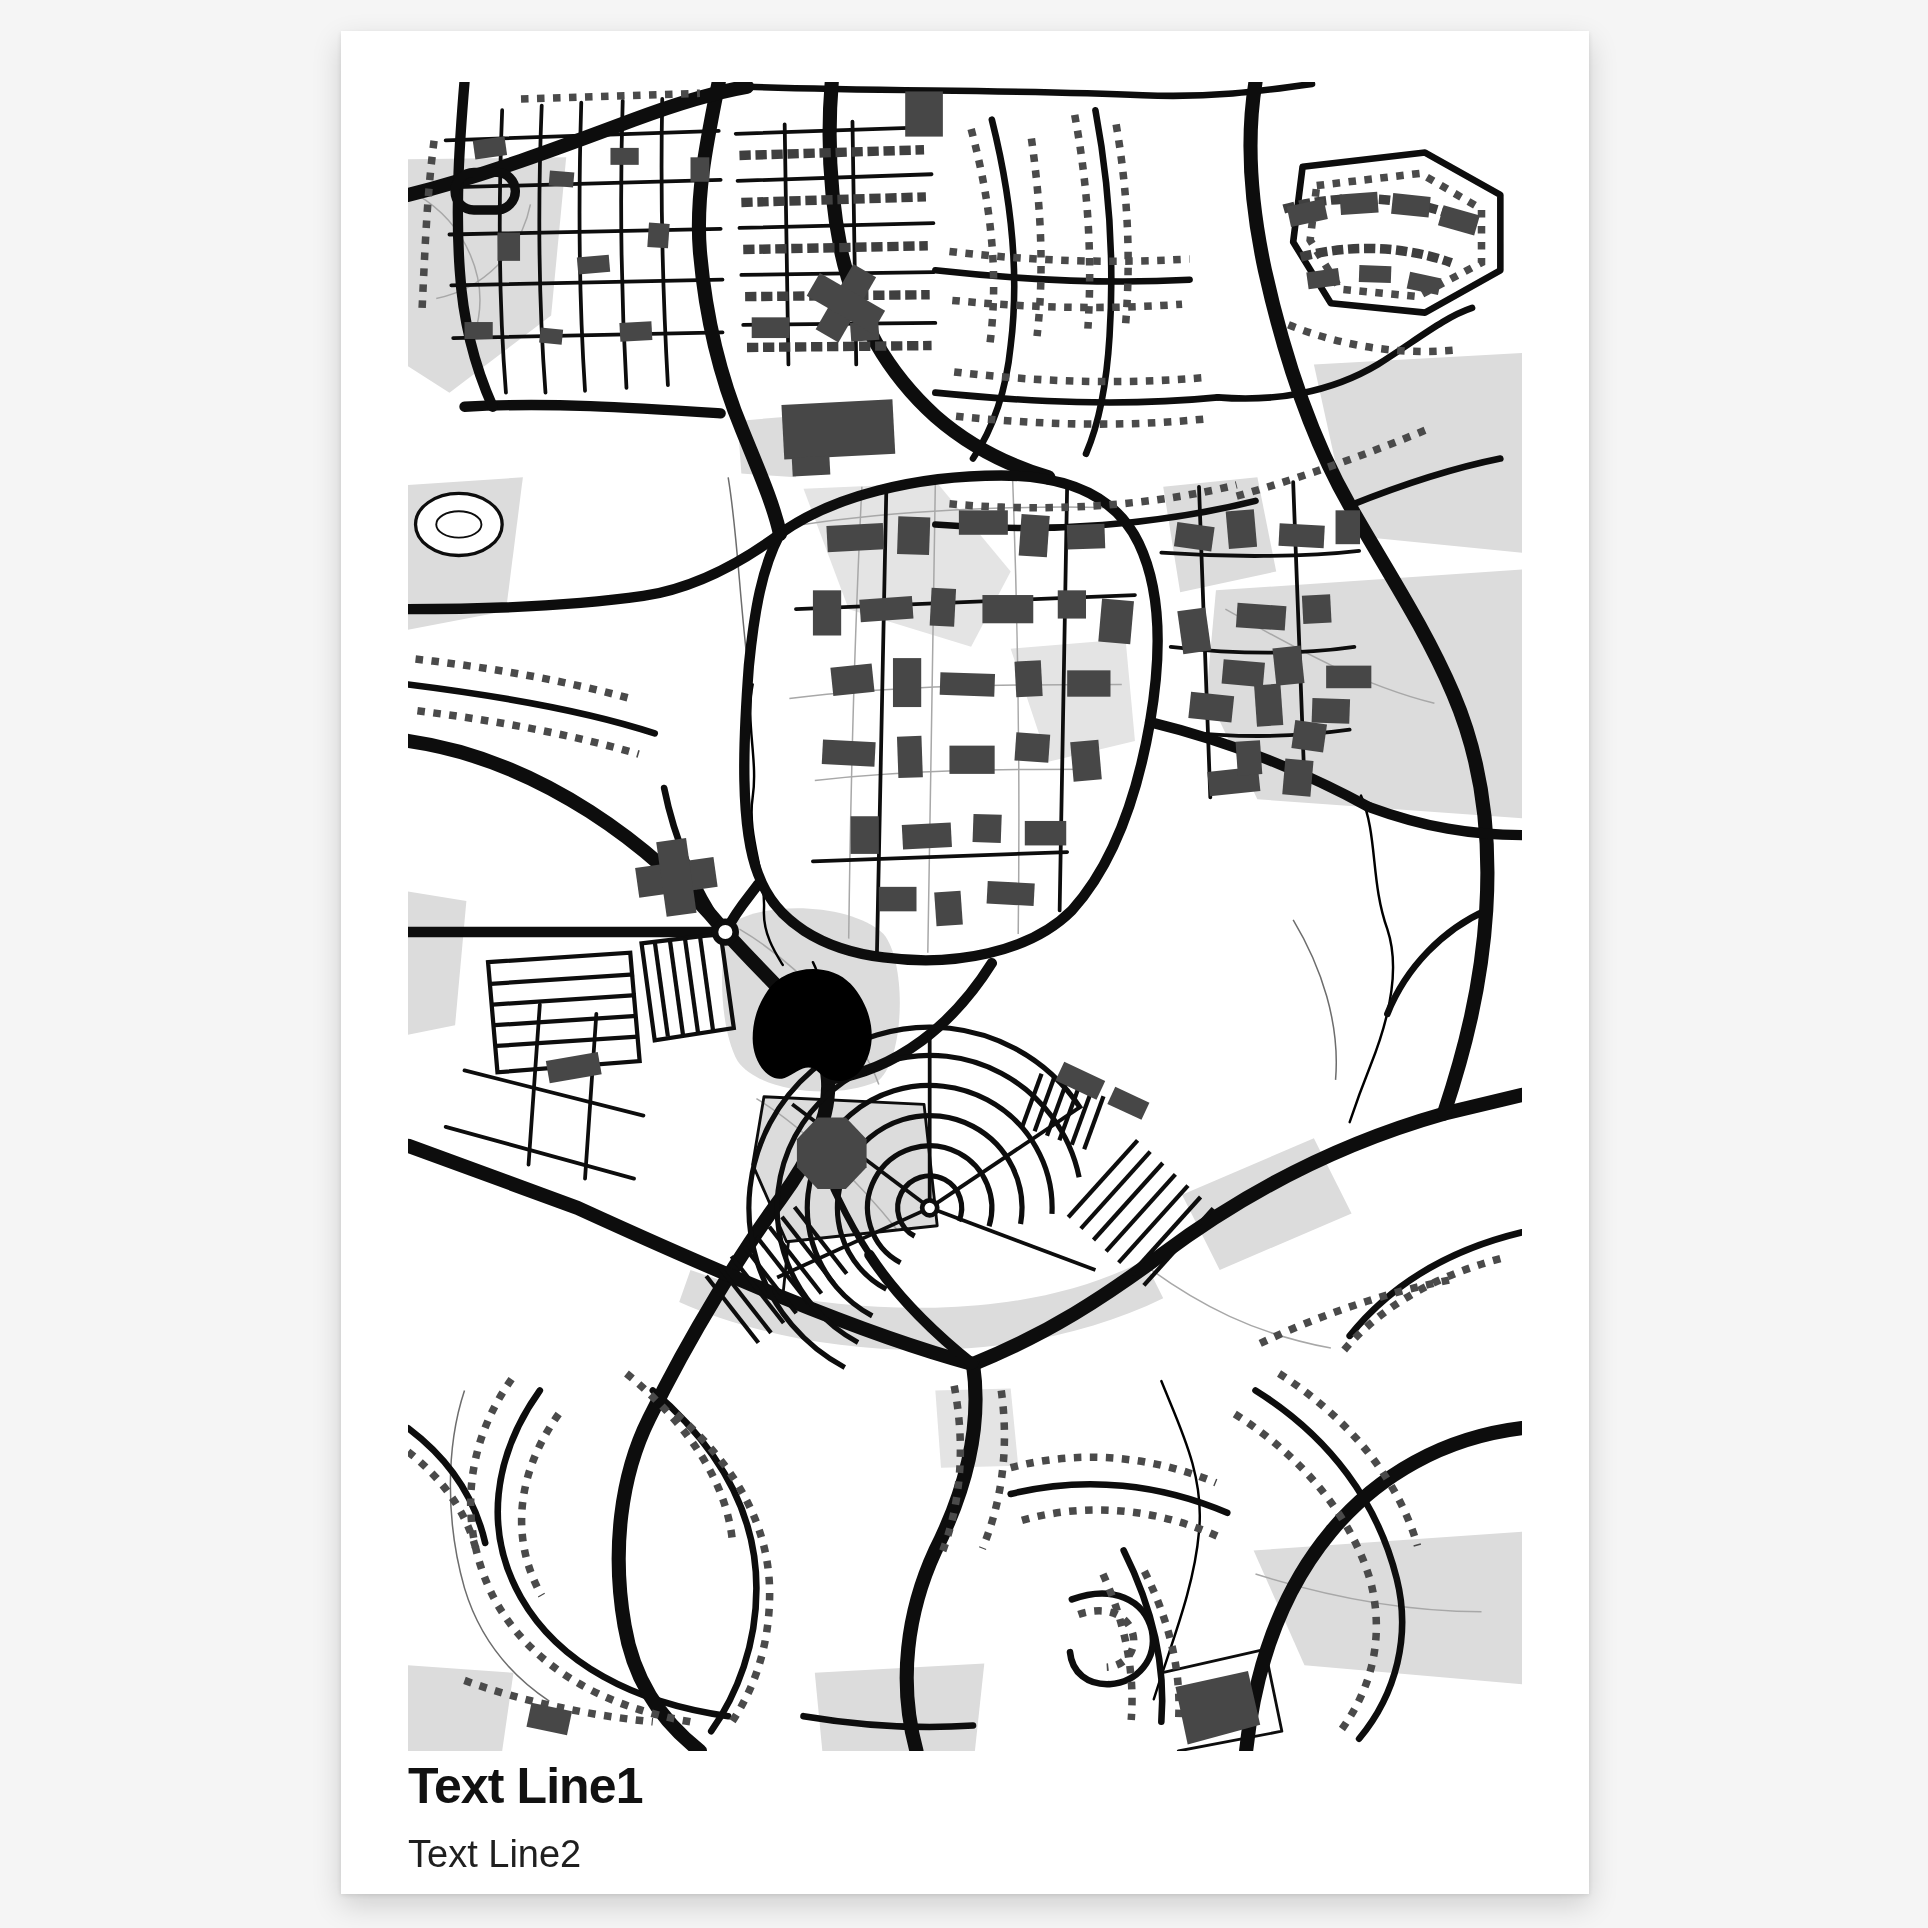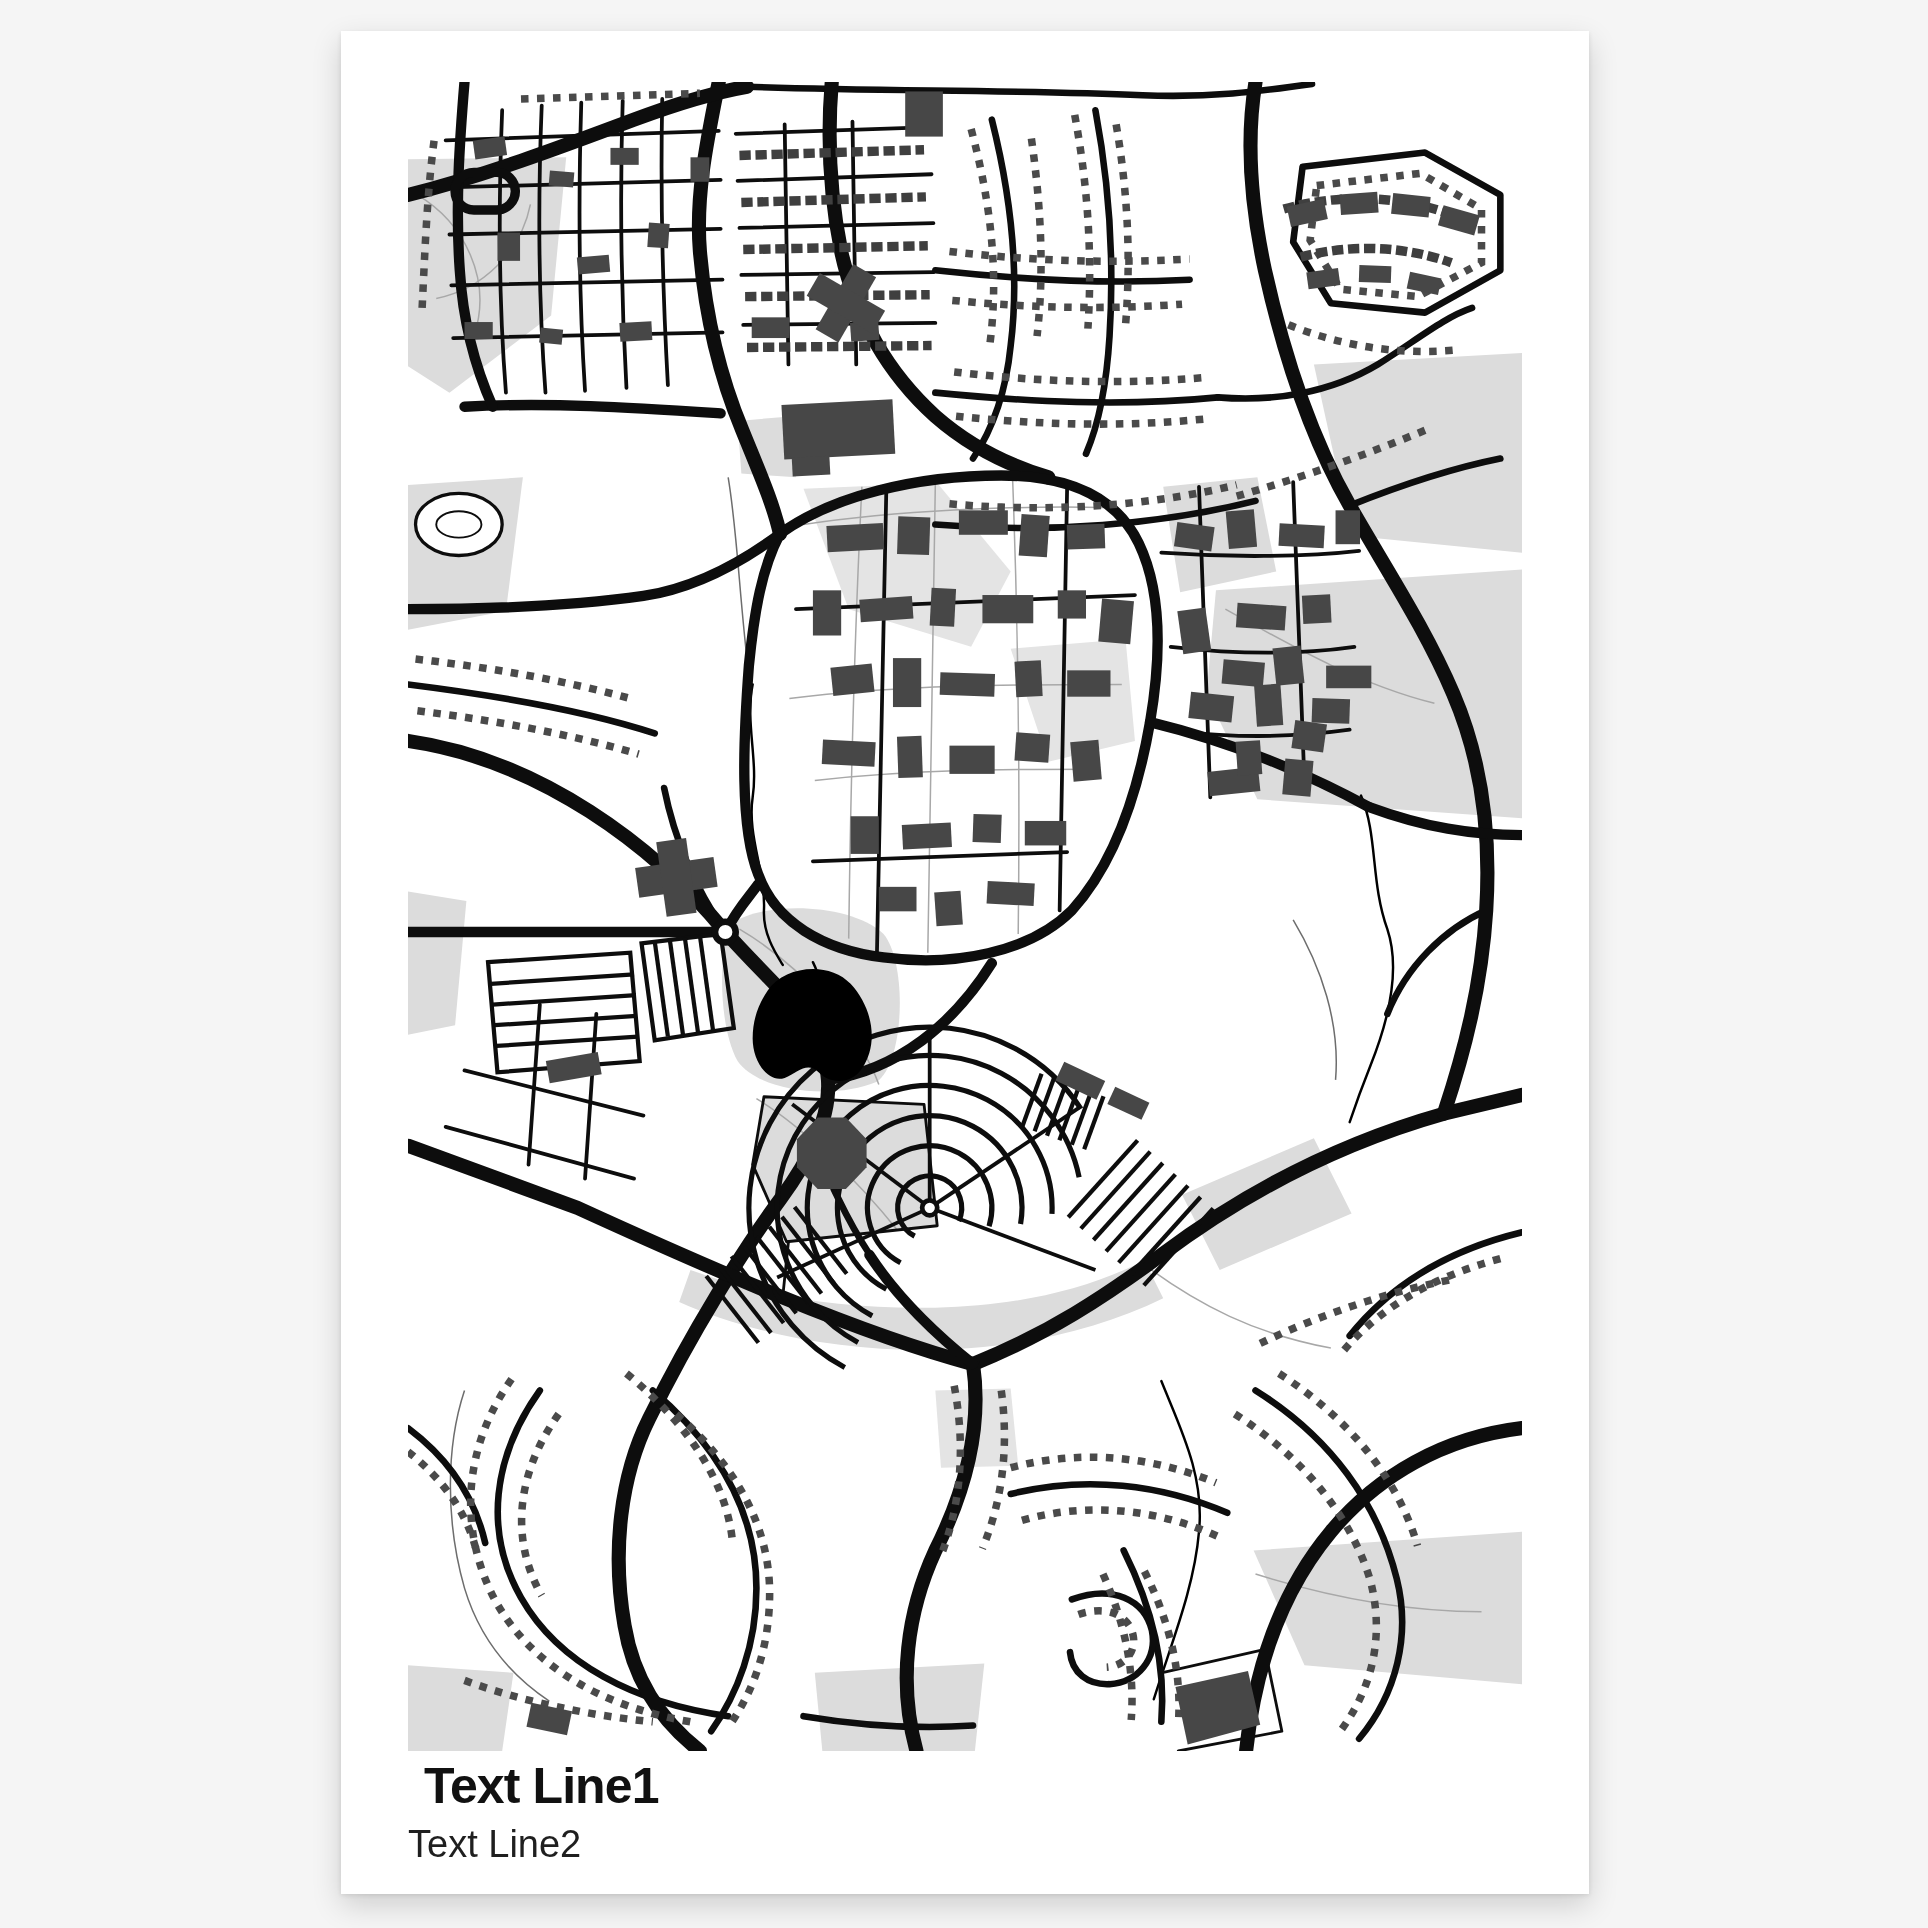--- a/index.html
+++ b/index.html
@@ -8,22 +8,22 @@
     --green-area-2:#e4e4e4; --water:#000000; --path:#a8a8a8; --title-text:#111111; --subtitle-text:#1f1f1f;
   }
   html,body{margin:0;padding:0;width:1928px;height:1928px;background:var(--page-background);
     font-family:"Liberation Sans",sans-serif;overflow:hidden;}
   .poster{position:absolute;left:341px;top:31px;width:1248px;height:1863px;
     background:var(--poster-background);
     box-shadow:0 1.9px 4.7px rgba(0,0,0,.10),0 11.3px 28px rgba(0,0,0,.16);}
   .map-wrap{position:absolute;left:67px;top:51px;width:1114px;height:1669px;overflow:hidden;}
   svg{display:block;width:100%;height:100%;}
   .caption{position:absolute;left:67px;top:1729px;}
-  .caption .line1{font-size:50px;font-weight:700;line-height:1.05;color:var(--title-text);letter-spacing:-0.9px;margin-left:16px;}
-  .caption .line2{font-size:38px;font-weight:400;line-height:1.1;margin-top:11px;color:var(--subtitle-text);}
+  .caption .line1{font-size:50px;font-weight:700;line-height:1.05;color:var(--title-text);letter-spacing:-0.9px;}
+  .caption .line2{font-size:38px;font-weight:400;line-height:1.1;margin-top:21px;color:var(--subtitle-text);}
   
   .ga{fill:var(--green-area);stroke:none}
   .ga2{fill:var(--green-area-2);stroke:none}
   .path{fill:none;stroke:var(--path);stroke-width:1.6px}
   .creek{fill:none;stroke:var(--water);stroke-width:2.6px;stroke-linecap:round}
   .creekthin{fill:none;stroke:#6d6d6d;stroke-width:1.6px}
   .r-main{fill:none;stroke:var(--road);stroke-width:15px;stroke-linecap:round;stroke-linejoin:round}
   .r-main2{fill:none;stroke:var(--road);stroke-width:11px;stroke-linecap:round;stroke-linejoin:round}
   .r-sec{fill:none;stroke:var(--road);stroke-width:7px;stroke-linecap:round;stroke-linejoin:round}
   .r-min{fill:none;stroke:var(--road);stroke-width:4px;stroke-linecap:round;stroke-linejoin:round}

